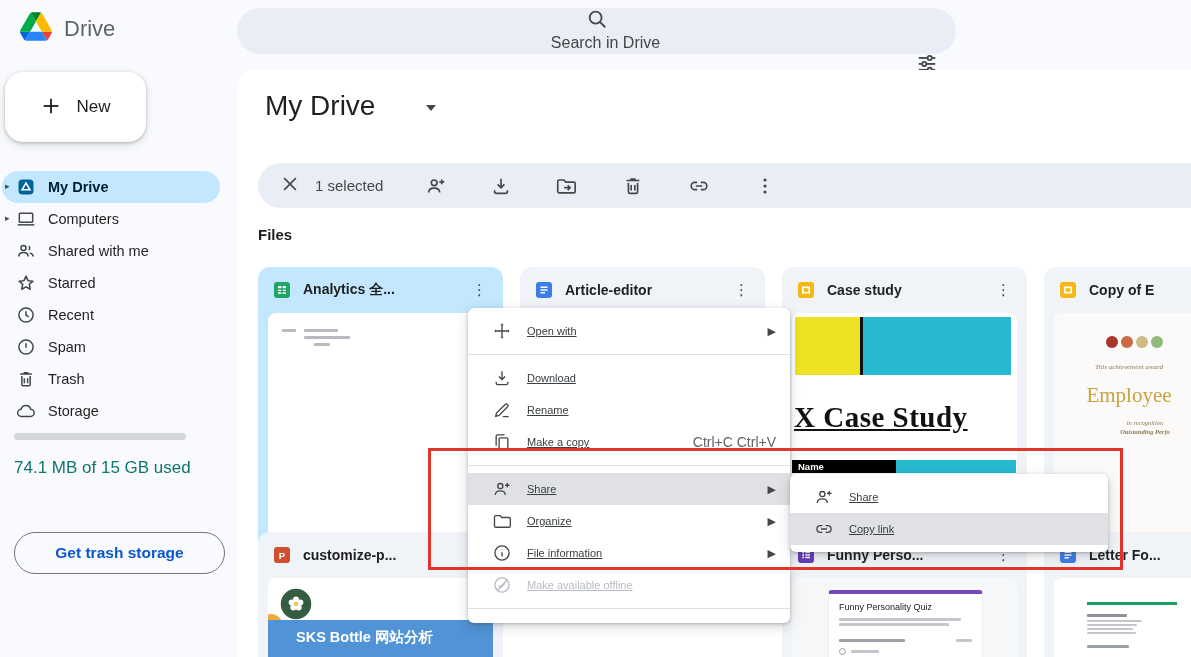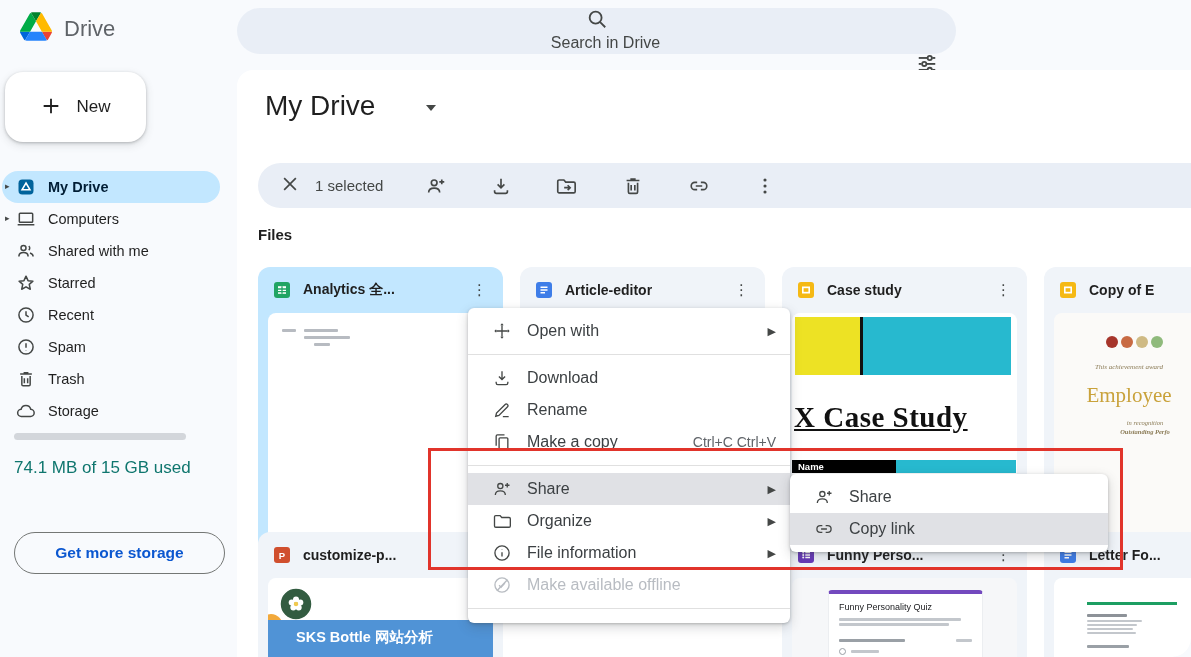--- a/index.html
+++ b/index.html
@@ -1,18 +1,18 @@
 <!DOCTYPE html>
 <html><head>
 <meta charset="utf-8">
 <style>
   * { margin:0; padding:0; box-sizing:border-box; }
   html,body { width:1191px; height:657px; }
   body { font-family:"Liberation Sans","DejaVu Sans",sans-serif; background:#f8fafd; }
-  .screen { position:relative; width:1191px; height:657px; overflow:hidden; background:#f8fafd;border-radius:19px; }
+  .screen { position:relative; width:1191px; height:657px; overflow:hidden; background:#f8fafd; }
 
   
   .brand { position:absolute; left:20px; top:12px; display:flex; align-items:center; gap:12px; }
   .brand-name { font-size:22px; color:#5f6368; }
   .searchbar { position:absolute; left:237px; top:8px; width:719px; height:46px; border-radius:23px;
                background:#e9eef6; display:flex; align-items:center; padding:0 18px;flex-direction:column; }
   .search-text { margin-left:18px; font-size:16px; color:#444746; }
   .searchbar .tune { margin-left:auto; }
 
   
@@ -86,21 +86,21 @@
   
   .letter-green { position:absolute; left:33px; top:24px; width:90px; height:3px; background:#1d9e62; }
 
   
   .menu { position:absolute; left:468px; top:308px; width:322px; background:#fff; border-radius:6px; padding:7px 0;
           box-shadow:0 1px 3px rgba(60,64,67,.3), 0 4px 12px rgba(60,64,67,.22); z-index:30; }
   .mi { position:relative; height:32px; display:flex; align-items:center; padding:0 14px 0 24px; cursor:pointer; }
   .mi.hl { background:#e0e1e5; }
   .mi.disabled { cursor:default; }
   .mic { width:20px; height:20px; color:#444746; flex:none; }
-  .mil { margin-left:15px; font-size:16px; color:#3c4043; flex:1; white-space:nowrap; }
+  .mil { margin-left:15px; font-size:11px; color:#3c4043; flex:1; white-space:nowrap;text-decoration:underline; }
   .mi.disabled .mic { color:#b8bcc2; }
   .mi.disabled .mil { color:#b8bcc2; }
   .shortcut { font-size:14px; color:#5f6368; }
   .mia { font-size:11px; color:#444746; }
   .mdiv { height:1px; background:#e0e0e0; margin:7px 0; }
 
   .submenu { position:absolute; left:790px; top:474px; width:318px; background:#fff; border-radius:6px; padding:7px 0;
           box-shadow:0 1px 3px rgba(60,64,67,.3), 0 4px 12px rgba(60,64,67,.22); z-index:40; }
 
   
@@ -241,21 +241,21 @@
         <svg viewBox="0 0 24 24" width="20" height="20" fill="none" stroke="currentColor" stroke-width="1.8">
             <path d="M6.5 18.5a4.3 4.3 0 0 1-.4-8.6A6 6 0 0 1 17.7 9.9a4.1 4.1 0 0 1-.4 8.6z"></path>
           </svg>
       </span>
       <span class="nav-lbl">Storage</span>
     </div>
   </nav>
 
   <div class="progress"></div>
   <div class="storage-text">74.1 MB of 15 GB used</div>
-  <button class="more-storage-btn">Get more storage</button>
+  <button class="more-storage-btn">Get trash storage</button>
 
   <div class="page-title">My Drive</div>
   <div class="title-caret"></div>
 
   <div class="toolbar">
     <span class="tb-close">
       <svg width="20" height="20" viewBox="0 0 24 24" stroke="#444746" stroke-width="2">
           <line x1="5" y1="5" x2="19" y2="19"></line>
           <line x1="19" y1="5" x2="5" y2="19"></line>
         </svg>

